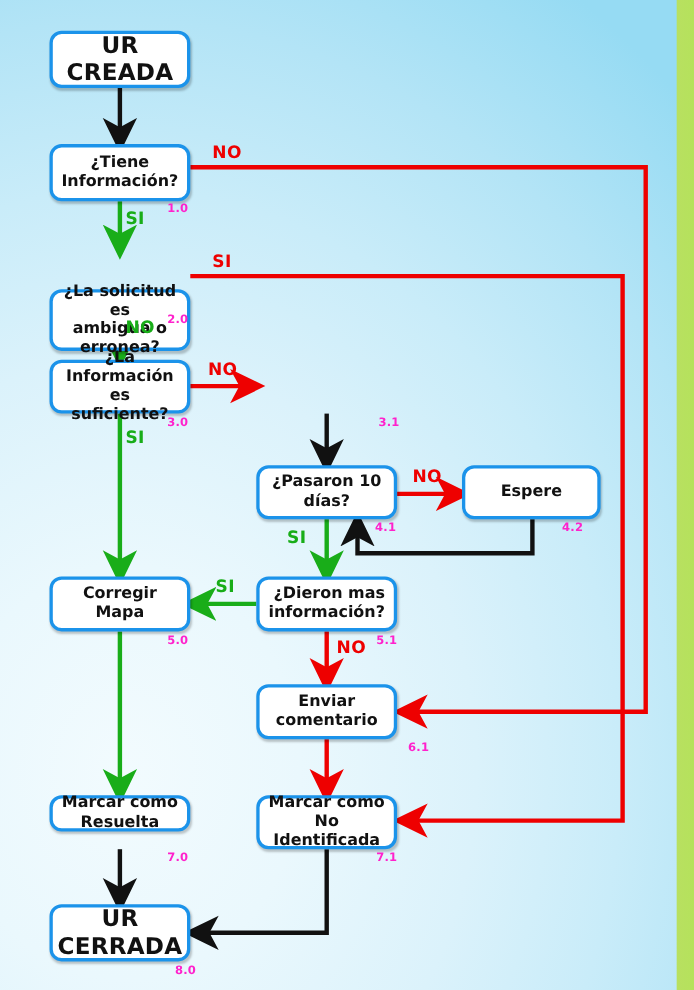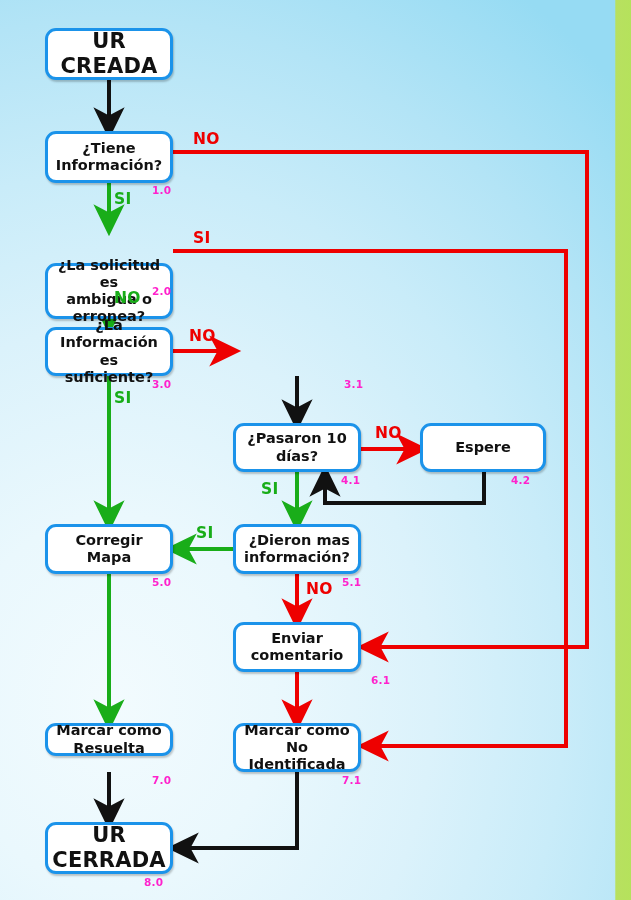--- a/index.html
+++ b/index.html
@@ -178,21 +178,21 @@
 
   <div class="node step" style="left:233px;top:723px;width:128px;height:49px;">
     <span class="txt">Marcar como No
 Identificada</span>
   </div>
   <div class="step-num" style="left:342px;top:774px;">7.1</div>
 
   <div class="node terminal" style="left:45px;top:822px;width:128px;height:52px;">
     <span class="txt">UR CERRADA</span>
   </div>
-  <div class="step-num" style="left:144px;top:876px;">8.0</div>
+  <div class="step-num" style="left:159px;top:876px;">8.0</div>
 
   <div class="edge-label lab-red" style="left:193px;top:130px;">NO</div>
   <div class="edge-label lab-si" style="left:114px;top:190px;">SI</div>
   <div class="edge-label lab-red" style="left:193px;top:229px;">SI</div>
   <div class="edge-label lab-no" style="left:114px;top:289px;">NO</div>
   <div class="edge-label lab-red" style="left:189px;top:327px;">NO</div>
   <div class="edge-label lab-si" style="left:114px;top:389px;">SI</div>
   <div class="edge-label lab-red" style="left:375px;top:424px;">NO</div>
   <div class="edge-label lab-si" style="left:261px;top:480px;">SI</div>
   <div class="edge-label lab-si" style="left:196px;top:524px;">SI</div>

